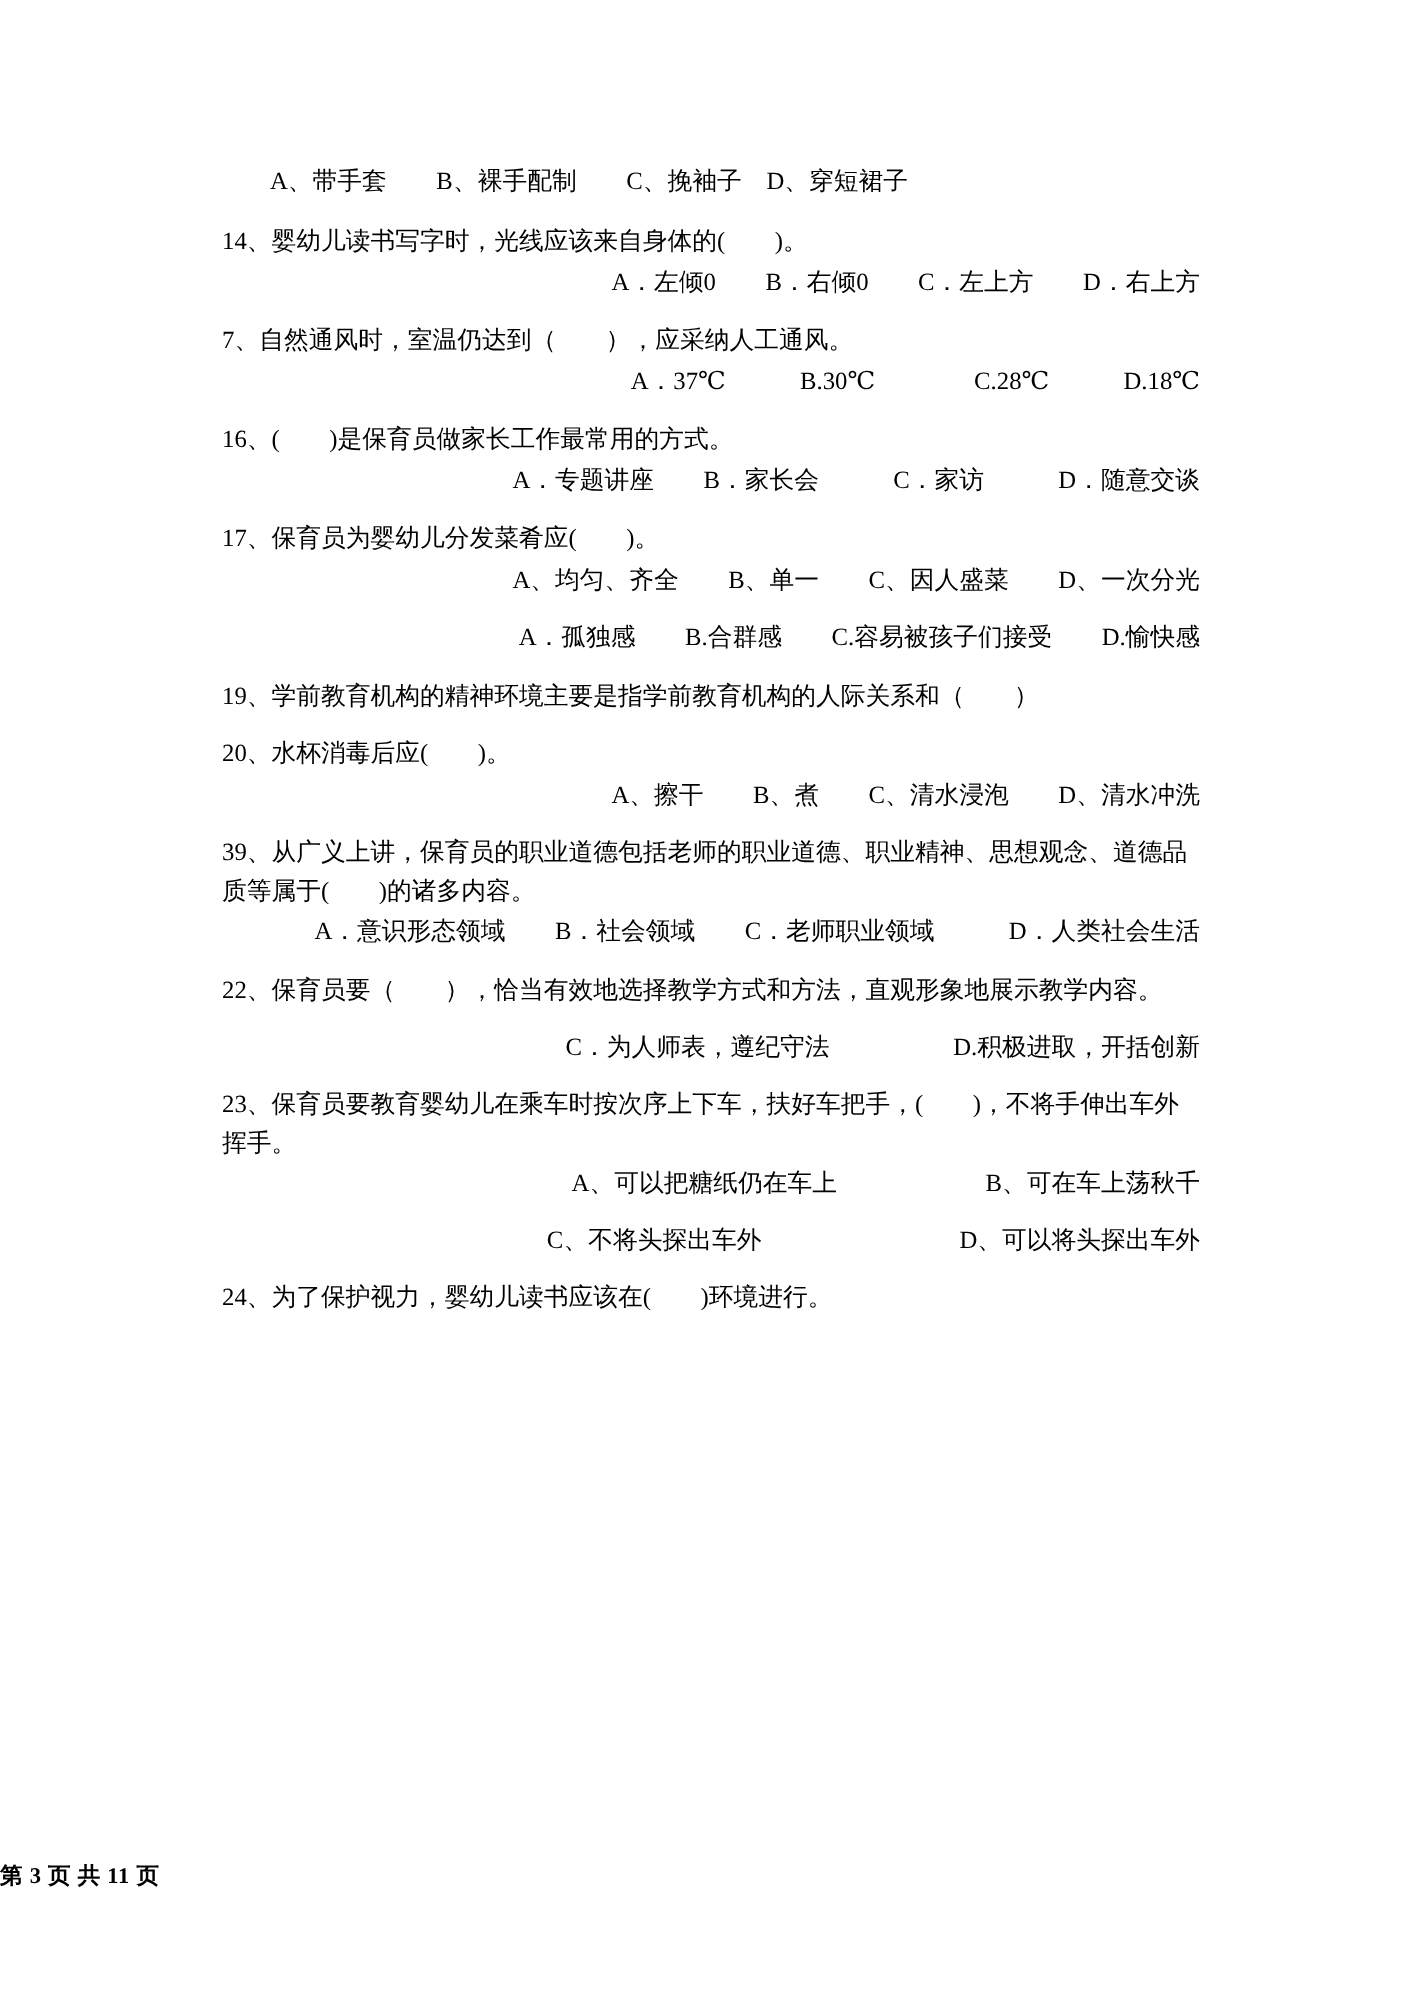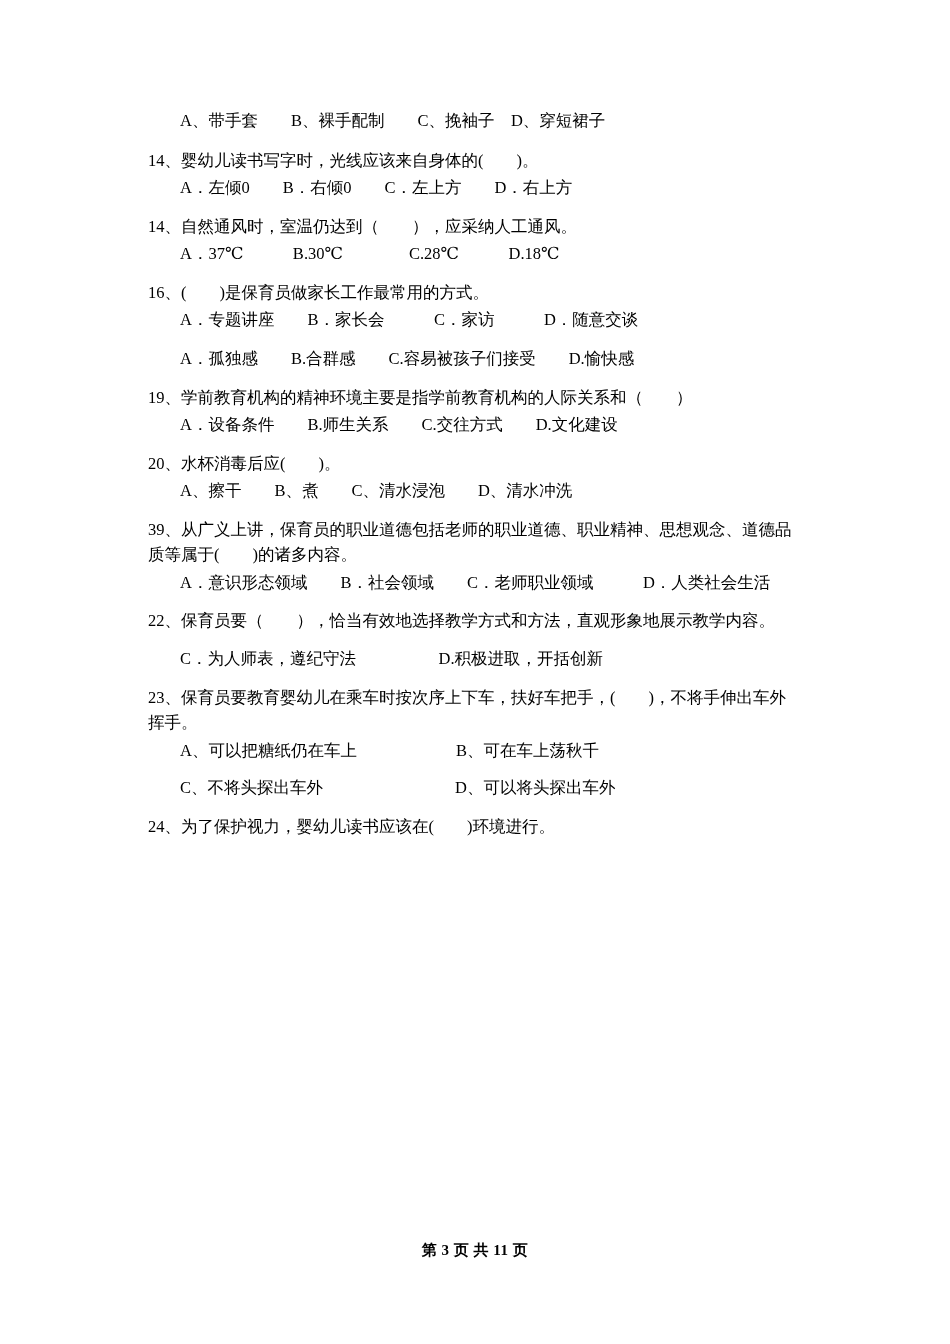--- a/index.html
+++ b/index.html
@@ -30,32 +30,33 @@
   }
   .q-options {
     font-size: 16.5px;
     line-height: 1.55;
     margin: 0;
     padding-left: 32px;
   }
   .opt-row {
     margin: 0 0 2px 0;
     white-space: pre;
+    text-align: right;
   }
 
   .block {
     margin-bottom: 13px;
   }
 
   .footer {
     position: absolute;
     left: 0;
     right: 0;
     bottom: 84px;
-    text-align: center;
+    text-align: left;
     font-size: 15px;
     font-weight: bold;
     font-family: "Liberation Serif", "DejaVu Serif", serif;
     letter-spacing: 0.5px;
     margin-top: 21px;
   }
   .top-orphan {
     font-size: 16.5px;
     line-height: 1.55;
     padding-left: 32px;
@@ -71,45 +72,48 @@
   <div class="top-orphan">A、带手套　　B、裸手配制　　C、挽袖子　D、穿短裙子</div>
 
   <div class="block">
     <p class="q-stem">14、婴幼儿读书写字时，光线应该来自身体的(　　)。</p>
     <div class="q-options">
       <div class="opt-row">A．左倾0　　B．右倾0　　C．左上方　　D．右上方</div>
     </div>
   </div>
 
   <div class="block">
-    <p class="q-stem">14、自然通风时，室温仍达到（　　），应采纳人工通风。</p>
+    <p class="q-stem">7、自然通风时，室温仍达到（　　），应采纳人工通风。</p>
     <div class="q-options">
       <div class="opt-row">A．37℃　　　B.30℃　　　　C.28℃　　　D.18℃</div>
     </div>
   </div>
 
   <div class="block">
     <p class="q-stem">16、(　　)是保育员做家长工作最常用的方式。</p>
     <div class="q-options">
       <div class="opt-row">A．专题讲座　　B．家长会　　　C．家访　　　D．随意交谈</div>
     </div>
   </div>
 
+  <div class="block">
+    <p class="q-stem">17、保育员为婴幼儿分发菜肴应(　　)。</p>
+    <div class="q-options">
+      <div class="opt-row">A、均匀、齐全　　B、单一　　C、因人盛菜　　D、一次分光</div>
+    </div>
+  </div>
 
   <div class="block">
     <div class="q-options">
       <div class="opt-row">A．孤独感　　B.合群感　　C.容易被孩子们接受　　D.愉快感</div>
     </div>
   </div>
 
   <div class="block">
     <p class="q-stem">19、学前教育机构的精神环境主要是指学前教育机构的人际关系和（　　）</p>
-    <div class="q-options">
-      <div class="opt-row">A．设备条件　　B.师生关系　　C.交往方式　　D.文化建设</div>
-    </div>
   </div>
 
   <div class="block">
     <p class="q-stem">20、水杯消毒后应(　　)。</p>
     <div class="q-options">
       <div class="opt-row">A、擦干　　B、煮　　C、清水浸泡　　D、清水冲洗</div>
     </div>
   </div>
 
   <div class="block">

